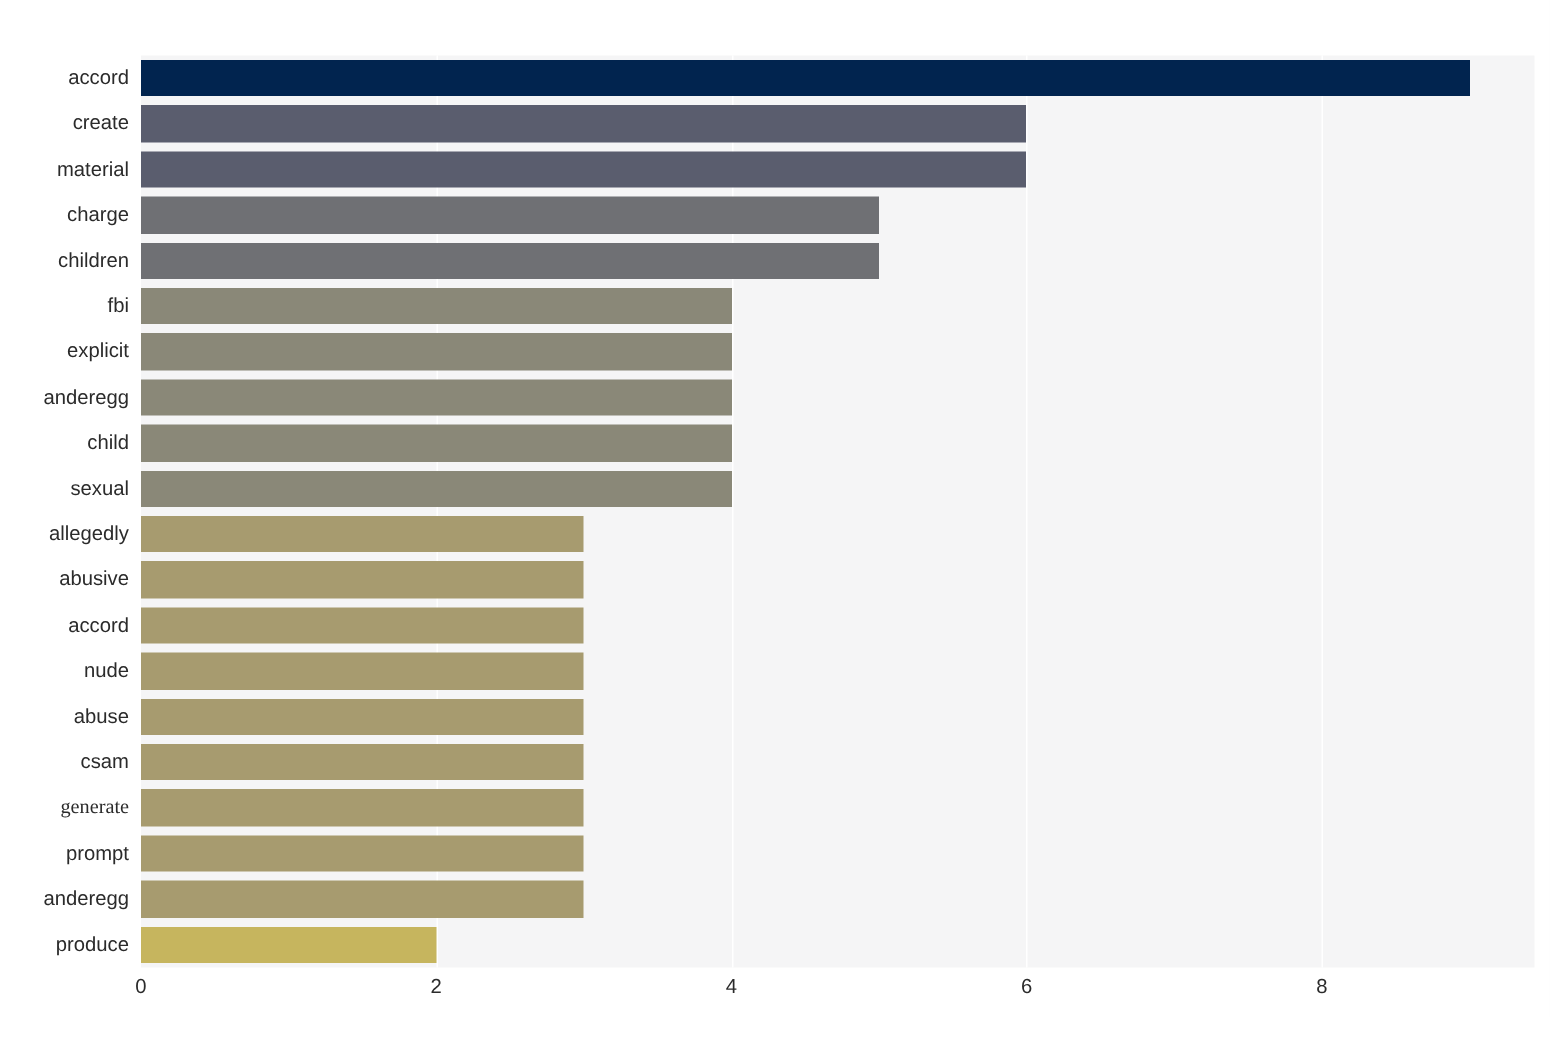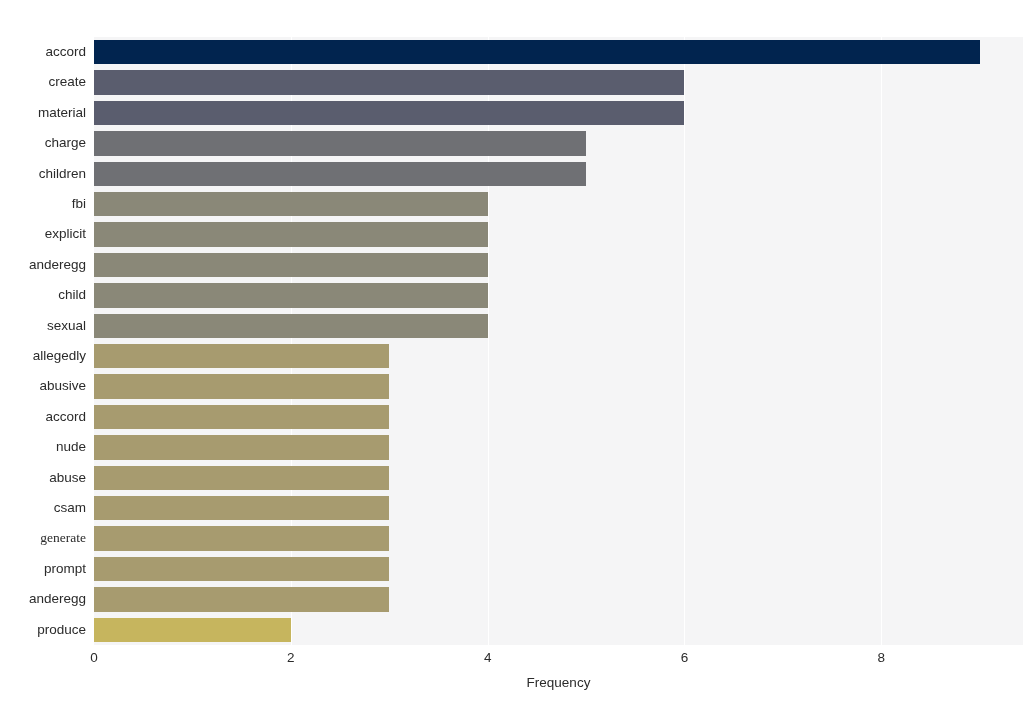--- a/index.html
+++ b/index.html
@@ -209,15 +209,14 @@
     </div>
 
   <div id="xticks">
       <div class="xtick" style="left: 94px;">0</div>
       <div class="xtick" style="left: 290.822px;">2</div>
       <div class="xtick" style="left: 487.644px;">4</div>
       <div class="xtick" style="left: 684.466px;">6</div>
       <div class="xtick" style="left: 881.288px;">8</div>
     </div>
 
-  <div id="xaxis-label">Frequency</div>
 
 </div>
 
 </body></html>

